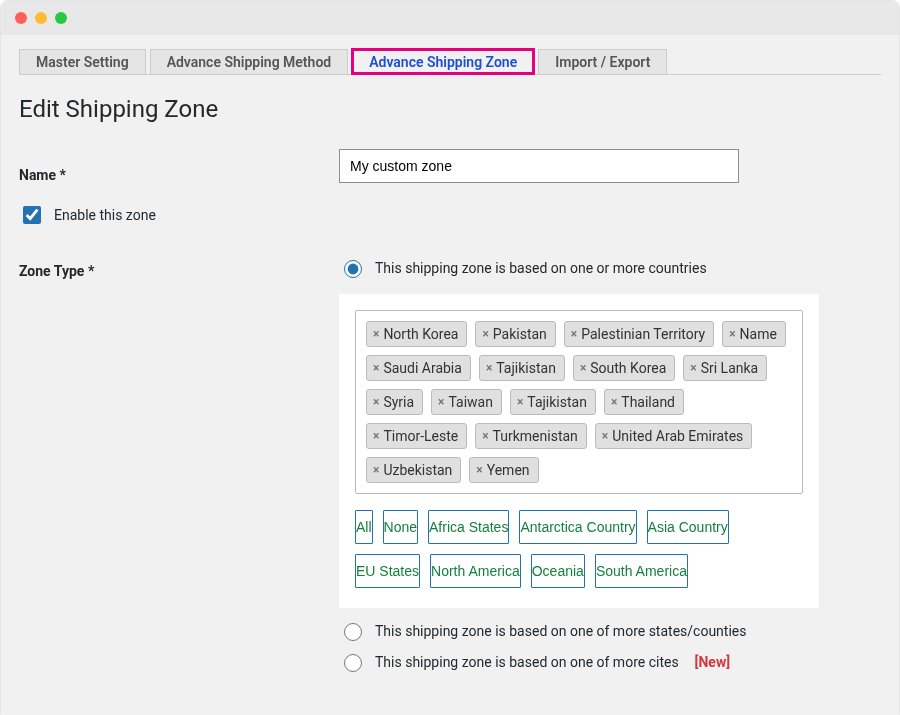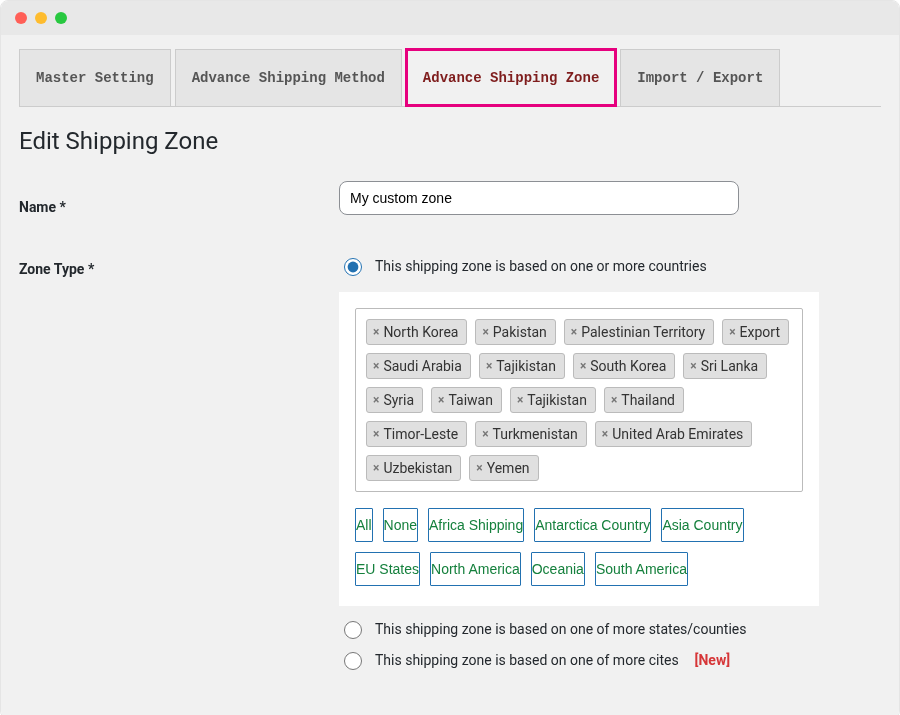--- a/index.html
+++ b/index.html
@@ -38,31 +38,30 @@
   .tabs {
     display: flex;
     border-bottom: 1px solid #ccc;
     gap: 0;
     margin-bottom: 20px;
   }
   .tab {
     background: #e5e5e5;
     border: 1px solid #ccc;
     border-bottom: none;
-    padding: 20px 16px;
+    padding: 4px 16px;
     font-weight: 600;
     color: #555;
     margin-right: 4px;
     position: relative;
-    font-family: Liberation Mono, monospace;
   }
   .tab.active {
     background: #f1f1f1;
     border-color: #ccc;
-    color: #7f1d1d;
+    color: #1d4ed8;
     outline: 3px solid #e6007e;
     outline-offset: -2px;
     z-index: 2;
   }
   h2.page-title {
     font-weight: 400;
     font-size: 24px;
     margin: 8px 0 26px 0;
     color: #23282d;
   }
@@ -75,21 +74,21 @@
     width: 320px;
     font-weight: 700;
     color: #23282d;
     padding-top: 6px;
   }
   .form-field-col { flex: 1; }
   input[type=text].text-input {
     width: 400px;
     padding: 8px 10px;
     border: 1px solid #8c8f94;
-    border-radius: 8px;
+    border-radius: 0;
     font-size: 14px;
     background: #fff;
   }
   .checkbox-row, .radio-row {
     display: flex;
     align-items: center;
     gap: 10px;
     margin-bottom: 10px;
   }
   input[type=checkbox], input[type=radio] {
@@ -171,20 +170,26 @@
     <h2 class="page-title">Edit Shipping Zone</h2>
 
     <div class="form-row">
       <div class="form-label-col">Name *</div>
       <div class="form-field-col">
         <input type="text" class="text-input" value="My custom zone" style="">
       </div>
     </div>
 
     <div class="form-row">
+      <div class="form-field-col">
+        <div class="checkbox-row">
+          <input type="checkbox" checked="" style="">
+          <span>Enable this zone</span>
+        </div>
+      </div>
     </div>
 
     <div class="form-row" style="align-items:flex-start;">
       <div class="form-label-col">Zone Type *</div>
       <div class="form-field-col">
 
         <div class="radio-row">
           <input type="radio" name="zonetype" id="zt0" checked="" style="">
           <span>This shipping zone is based on one or more countries</span>
         </div>
@@ -198,21 +203,21 @@
               <span class="tag">
                 <span class="x">×</span>
                 <span>Pakistan</span>
               </span>
               <span class="tag">
                 <span class="x">×</span>
                 <span>Palestinian Territory</span>
               </span>
               <span class="tag">
                 <span class="x">×</span>
-                <span>Export</span>
+                <span>Name</span>
               </span>
               <span class="tag">
                 <span class="x">×</span>
                 <span>Saudi Arabia</span>
               </span>
               <span class="tag">
                 <span class="x">×</span>
                 <span>Tajikistan</span>
               </span>
               <span class="tag">
@@ -256,21 +261,21 @@
                 <span>Uzbekistan</span>
               </span>
               <span class="tag">
                 <span class="x">×</span>
                 <span>Yemen</span>
               </span>
             </div>
           <div class="quick-buttons" id="quickbtns">
               <button class="quick-btn" type="button">All</button>
               <button class="quick-btn" type="button">None</button>
-              <button class="quick-btn" type="button">Africa Shipping</button>
+              <button class="quick-btn" type="button">Africa States</button>
               <button class="quick-btn" type="button">Antarctica Country</button>
               <button class="quick-btn" type="button">Asia Country</button>
               <button class="quick-btn" type="button">EU States</button>
               <button class="quick-btn" type="button">North America</button>
               <button class="quick-btn" type="button">Oceania</button>
               <button class="quick-btn" type="button">South America</button>
             </div>
         </div>
 
         <div class="radio-row">

